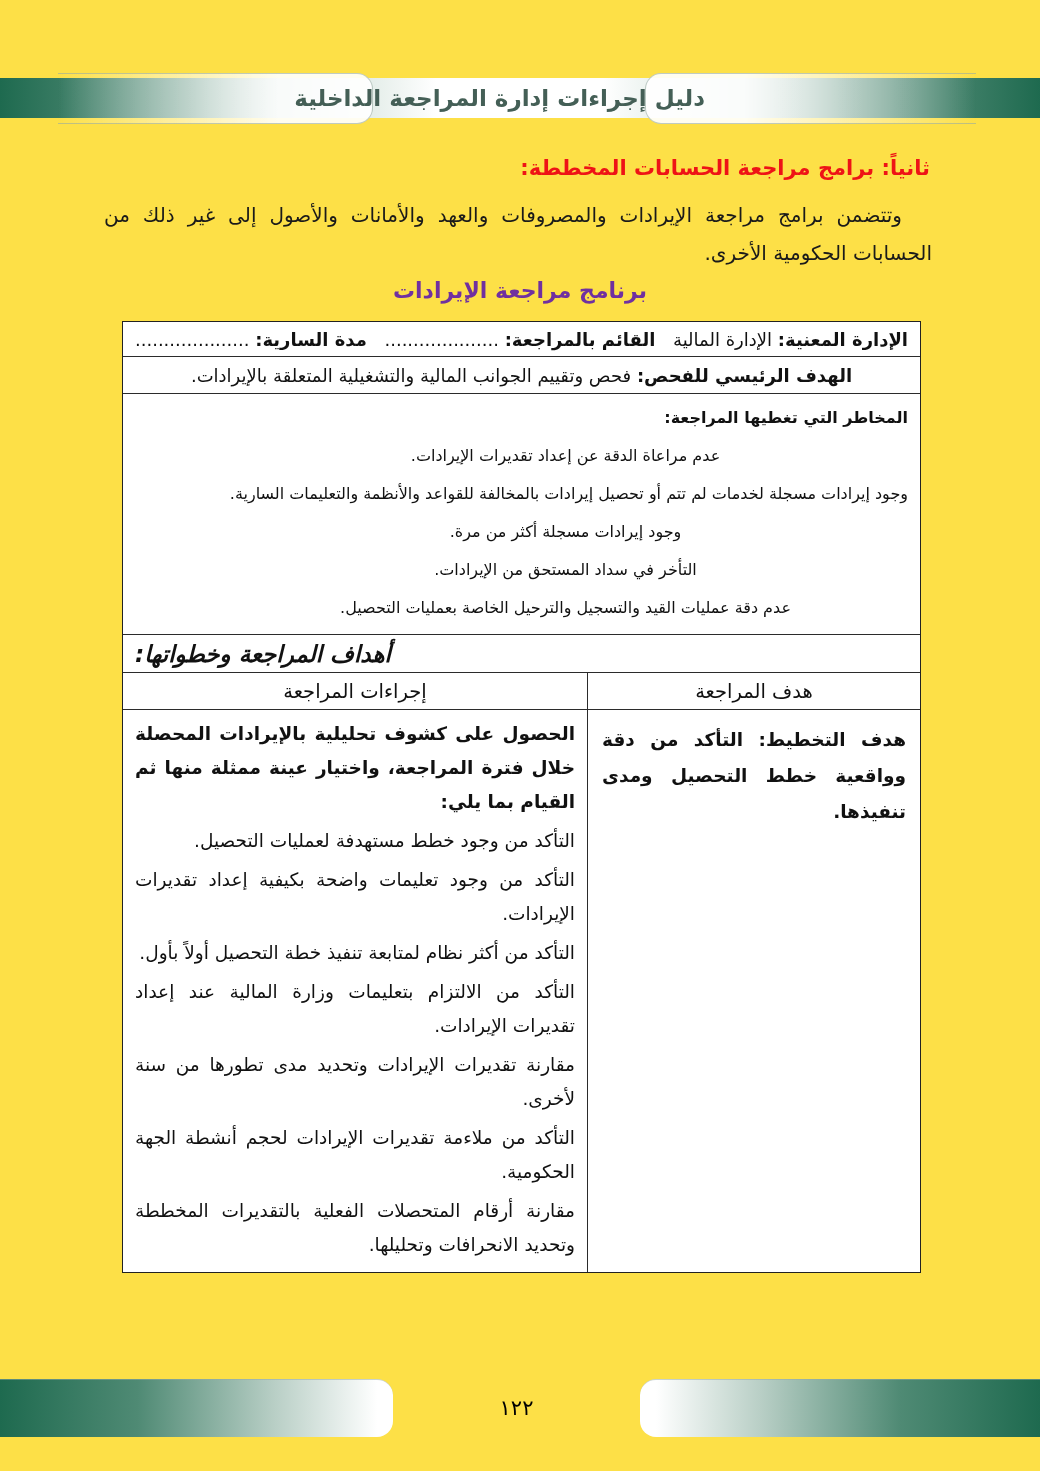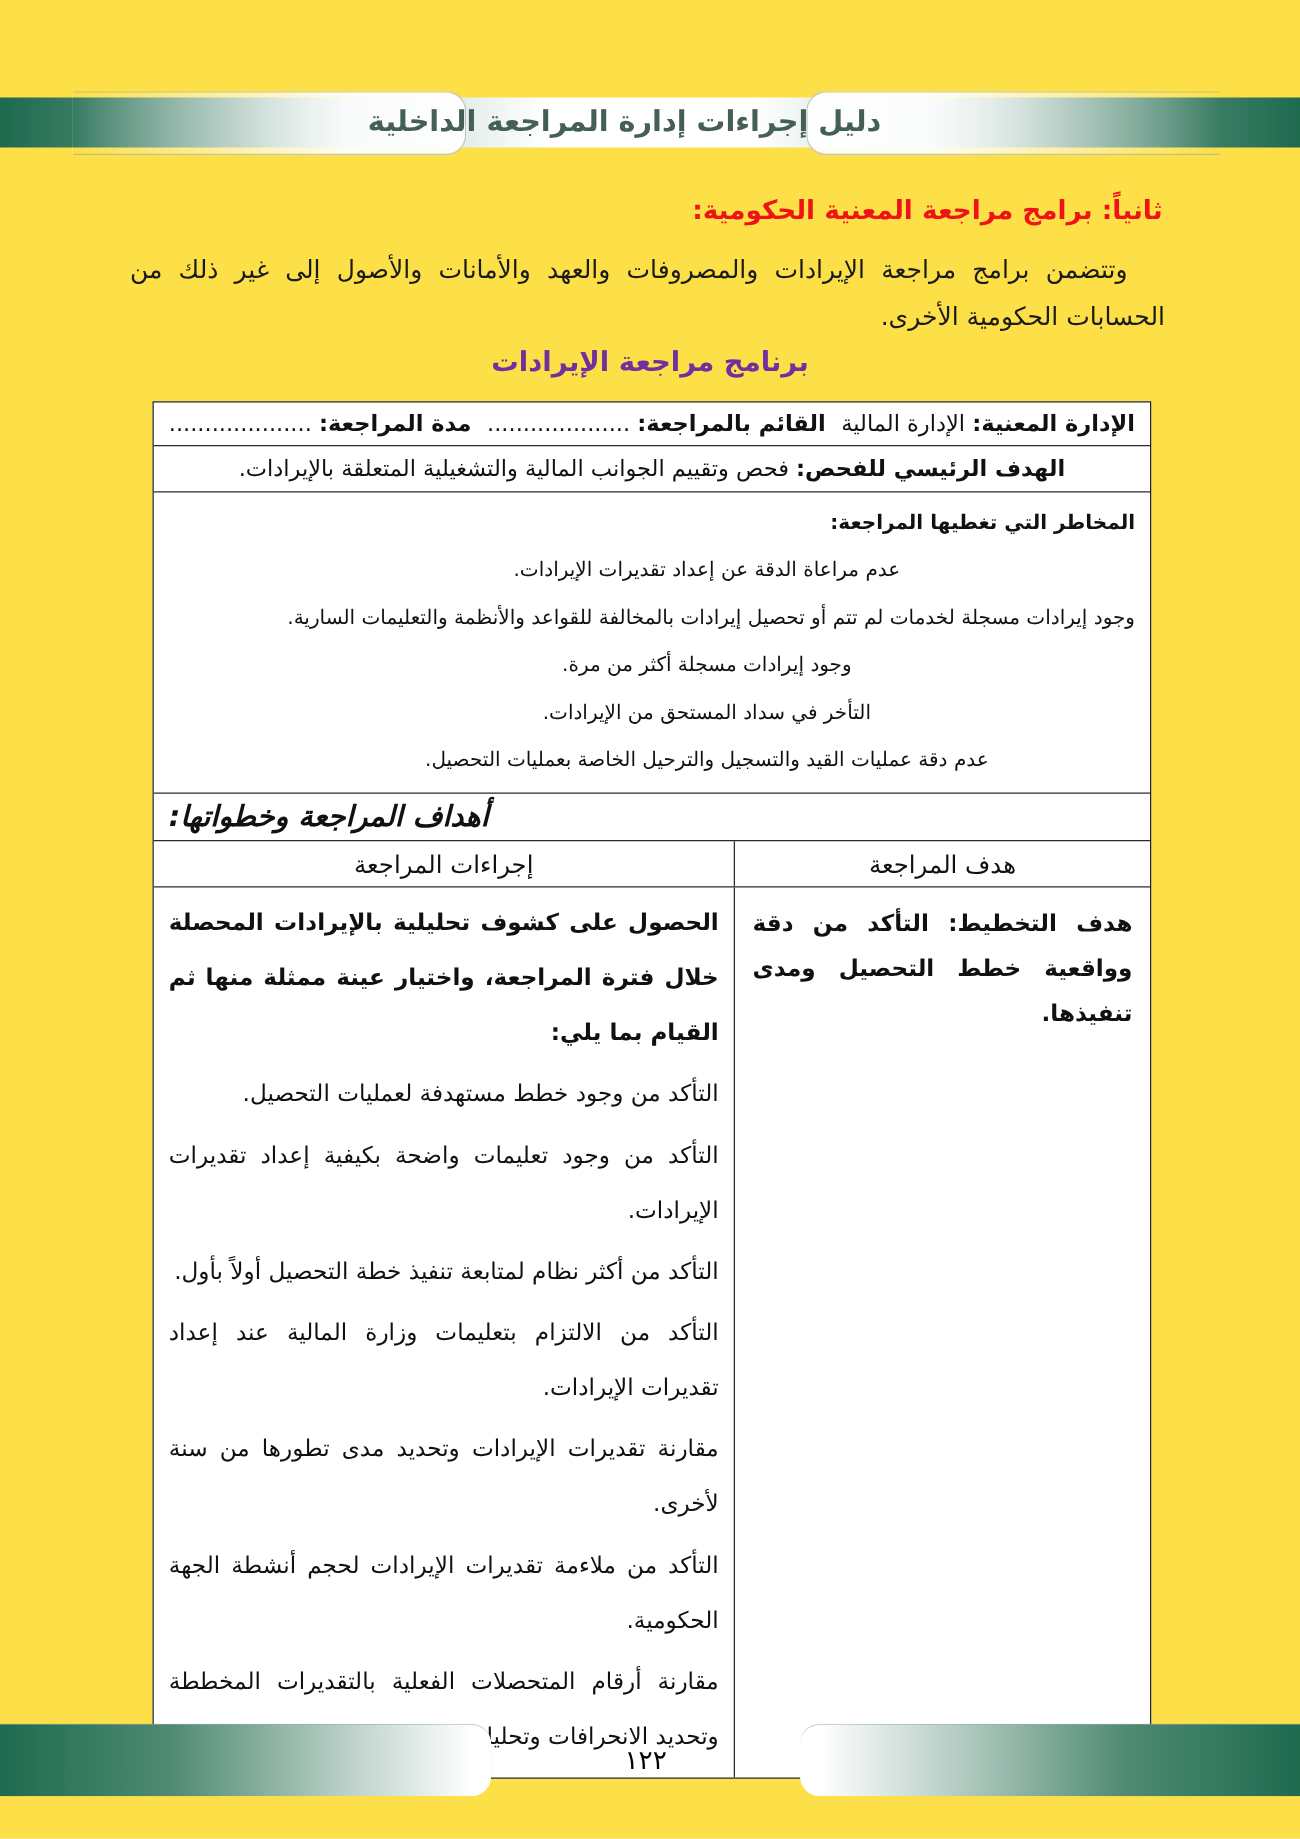--- a/index.html
+++ b/index.html
@@ -85,21 +85,21 @@
   .obj-col{
     width:333px;box-sizing:border-box;border-left:1px solid #2b2b2b;
     text-align:center;flex:0 0 333px;
   }
   .proc-col{flex:1 1 auto;box-sizing:border-box;text-align:center;}
 
   .obj-body{
     text-align:justify;padding:12px 14px;font-size:18.5px;line-height:36px;
   }
   .proc-body{
-    text-align:right;padding:7px 12px 10px 12px;font-size:18.5px;line-height:44px;
+    text-align:right;padding:7px 12px 10px 12px;font-size:18.5px;line-height:34px;
     min-height:497px;
   }
   .proc-intro{margin:0 0 5px 0;text-align:justify;}
   .proc-item{margin:0 0 5px 0;text-align:justify;}
   .proc-item:last-child{margin-bottom:0;}
 
   
   .footer{
     position:absolute;top:1379px;left:0;width:1040px;height:58px;
     display:flex;align-items:stretch;
@@ -128,39 +128,39 @@
 <div class="page">
 
   <header class="header">
     <div class="header-cap cap-left"></div>
     <div class="header-cap cap-right"></div>
     <div class="header-title" dir="rtl" lang="ar">دليل إجراءات إدارة المراجعة الداخلية</div>
   </header>
 
   <main class="content" dir="rtl" lang="ar">
 
-    <h2 class="section-heading">ثانياً: برامج مراجعة المعنية الحكومية:</h2>
+    <h2 class="section-heading">ثانياً: برامج مراجعة الحسابات المخططة:</h2>
 
     <p class="intro">وتتضمن برامج مراجعة الإيرادات والمصروفات والعهد والأمانات والأصول إلى غير ذلك من الحسابات الحكومية الأخرى.</p>
 
     <h3 class="program-title">برنامج مراجعة الإيرادات</h3>
 
     <section class="audit-table">
 
       <div class="row info-row">
         <div>
           <span class="b">الإدارة المعنية:</span>
           <span>الإدارة المالية</span>
         </div>
         <div>
           <span class="b">القائم بالمراجعة:</span>
           <span>....................</span>
         </div>
         <div>
-          <span class="b">مدة المراجعة:</span>
+          <span class="b">مدة السارية:</span>
           <span>....................</span>
         </div>
       </div>
 
       <div class="row purpose-row">
         <span class="b">الهدف الرئيسي للفحص:</span>
         <span>فحص وتقييم الجوانب المالية والتشغيلية المتعلقة بالإيرادات.</span>
       </div>
 
       <div class="row risks-row">

